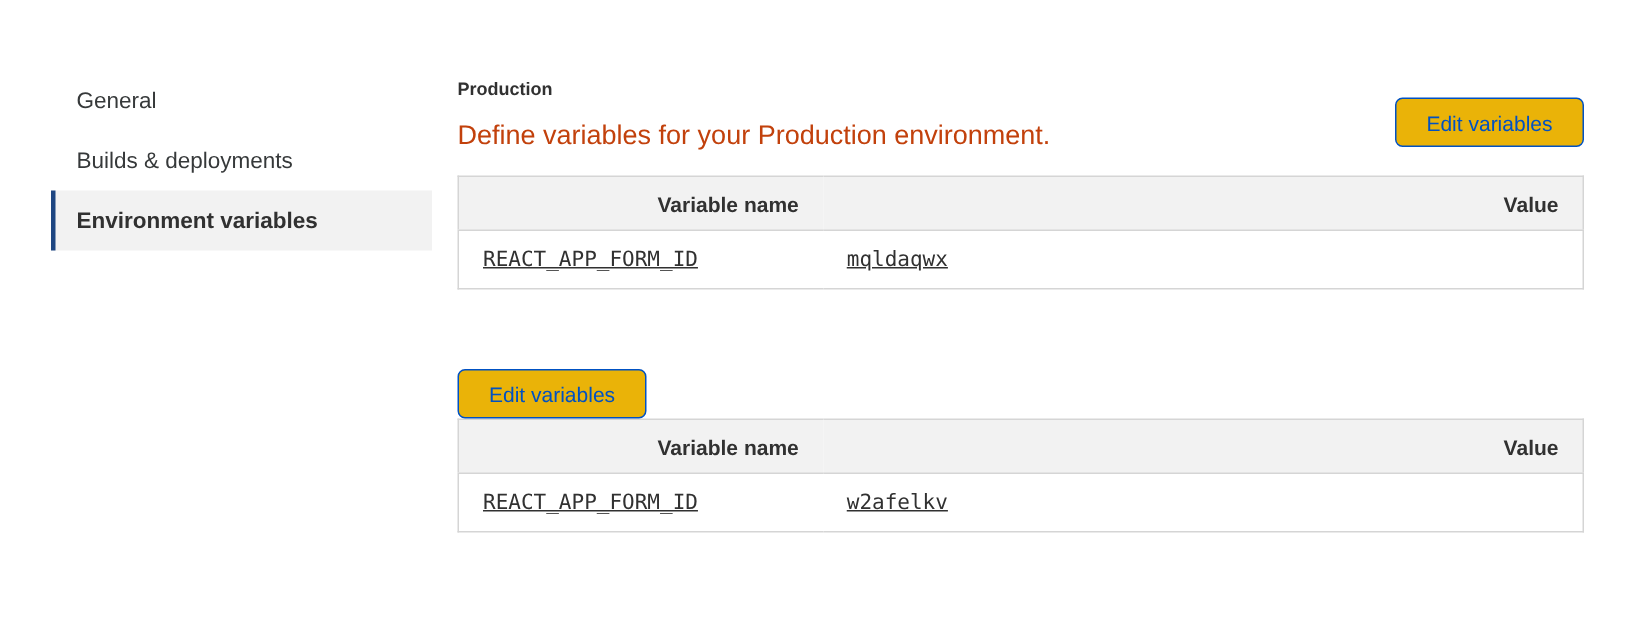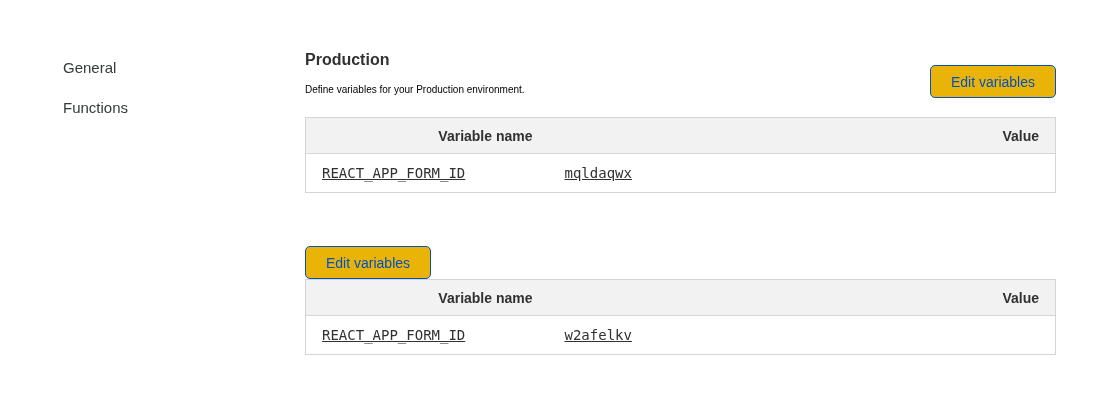--- a/index.html
+++ b/index.html
@@ -9,21 +9,21 @@
     background: #ffffff;
     font-family: "Liberation Sans", sans-serif;
     color: #36393a;
     position: relative;
     overflow: hidden;
   }
 
   
   .sidebar {
     position: absolute;
-    left: 46px; top: 47px;
+    left: 34px; top: 47px;
     width: 254px;
   }
   .sidebar-item {
     height: 40px;
     display: flex;
     align-items: center;
     padding-left: 17px;
     font-size: 15px;
     color: #36393a;
     cursor: pointer;
@@ -43,29 +43,29 @@
     width: 751px;
   }
   .section + .section { margin-top: 38px; }
   .section-header {
     display: flex;
     justify-content: space-between;
     align-items: flex-start;
   }
   .section-title {
     margin: 0 0 13px 0;
-    font-size: 16px;
+    font-size: 12px;
     font-weight: 700;
     color: #313131;
     line-height: 19px;
   }
   .section-desc {
     margin: 0 0 19px 0;
-    font-size: 10px;
-    color: #000000;
+    font-size: 18px;
+    color: #c2410c;
     line-height: 16px;
   }
   .edit-btn {
     margin-top: 15px;
     height: 33px;
     padding: 0 20px;
     background: #eab308;
     border: 1px solid var(--accent, #0051c3);
     border-radius: 5px;
     color: var(--accent, #0051c3);
@@ -100,21 +100,22 @@
     color: #313131;
     background: #ffffff;
     text-decoration: underline;
   }
 </style>
 </head>
 <body>
 
 <nav class="sidebar">
   <div class="sidebar-item">General</div>
-  <div class="sidebar-item">Functions</div>
+  <div class="sidebar-item">Builds &amp; deployments</div>
+  <div class="sidebar-item selected">Environment variables</div>
 </nav>
 
 <main class="main">
 
   <section class="section">
     <div class="section-header">
       <div>
         <h2 class="section-title">Production</h2>
         <p class="section-desc">Define variables for your Production environment.</p>
       </div>

